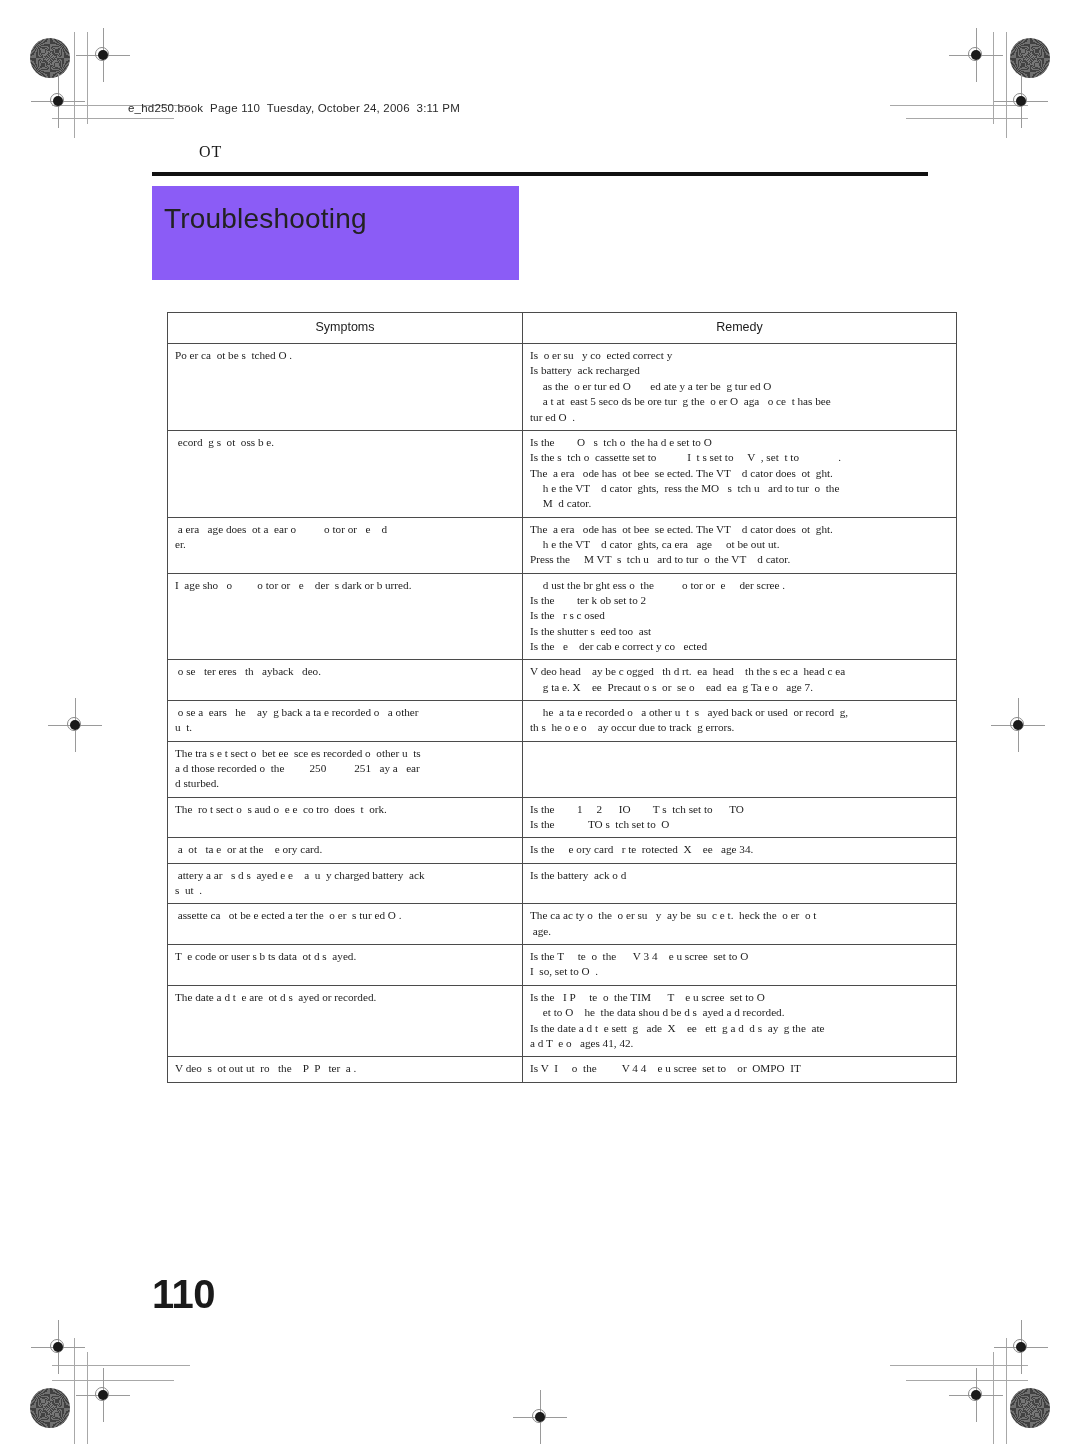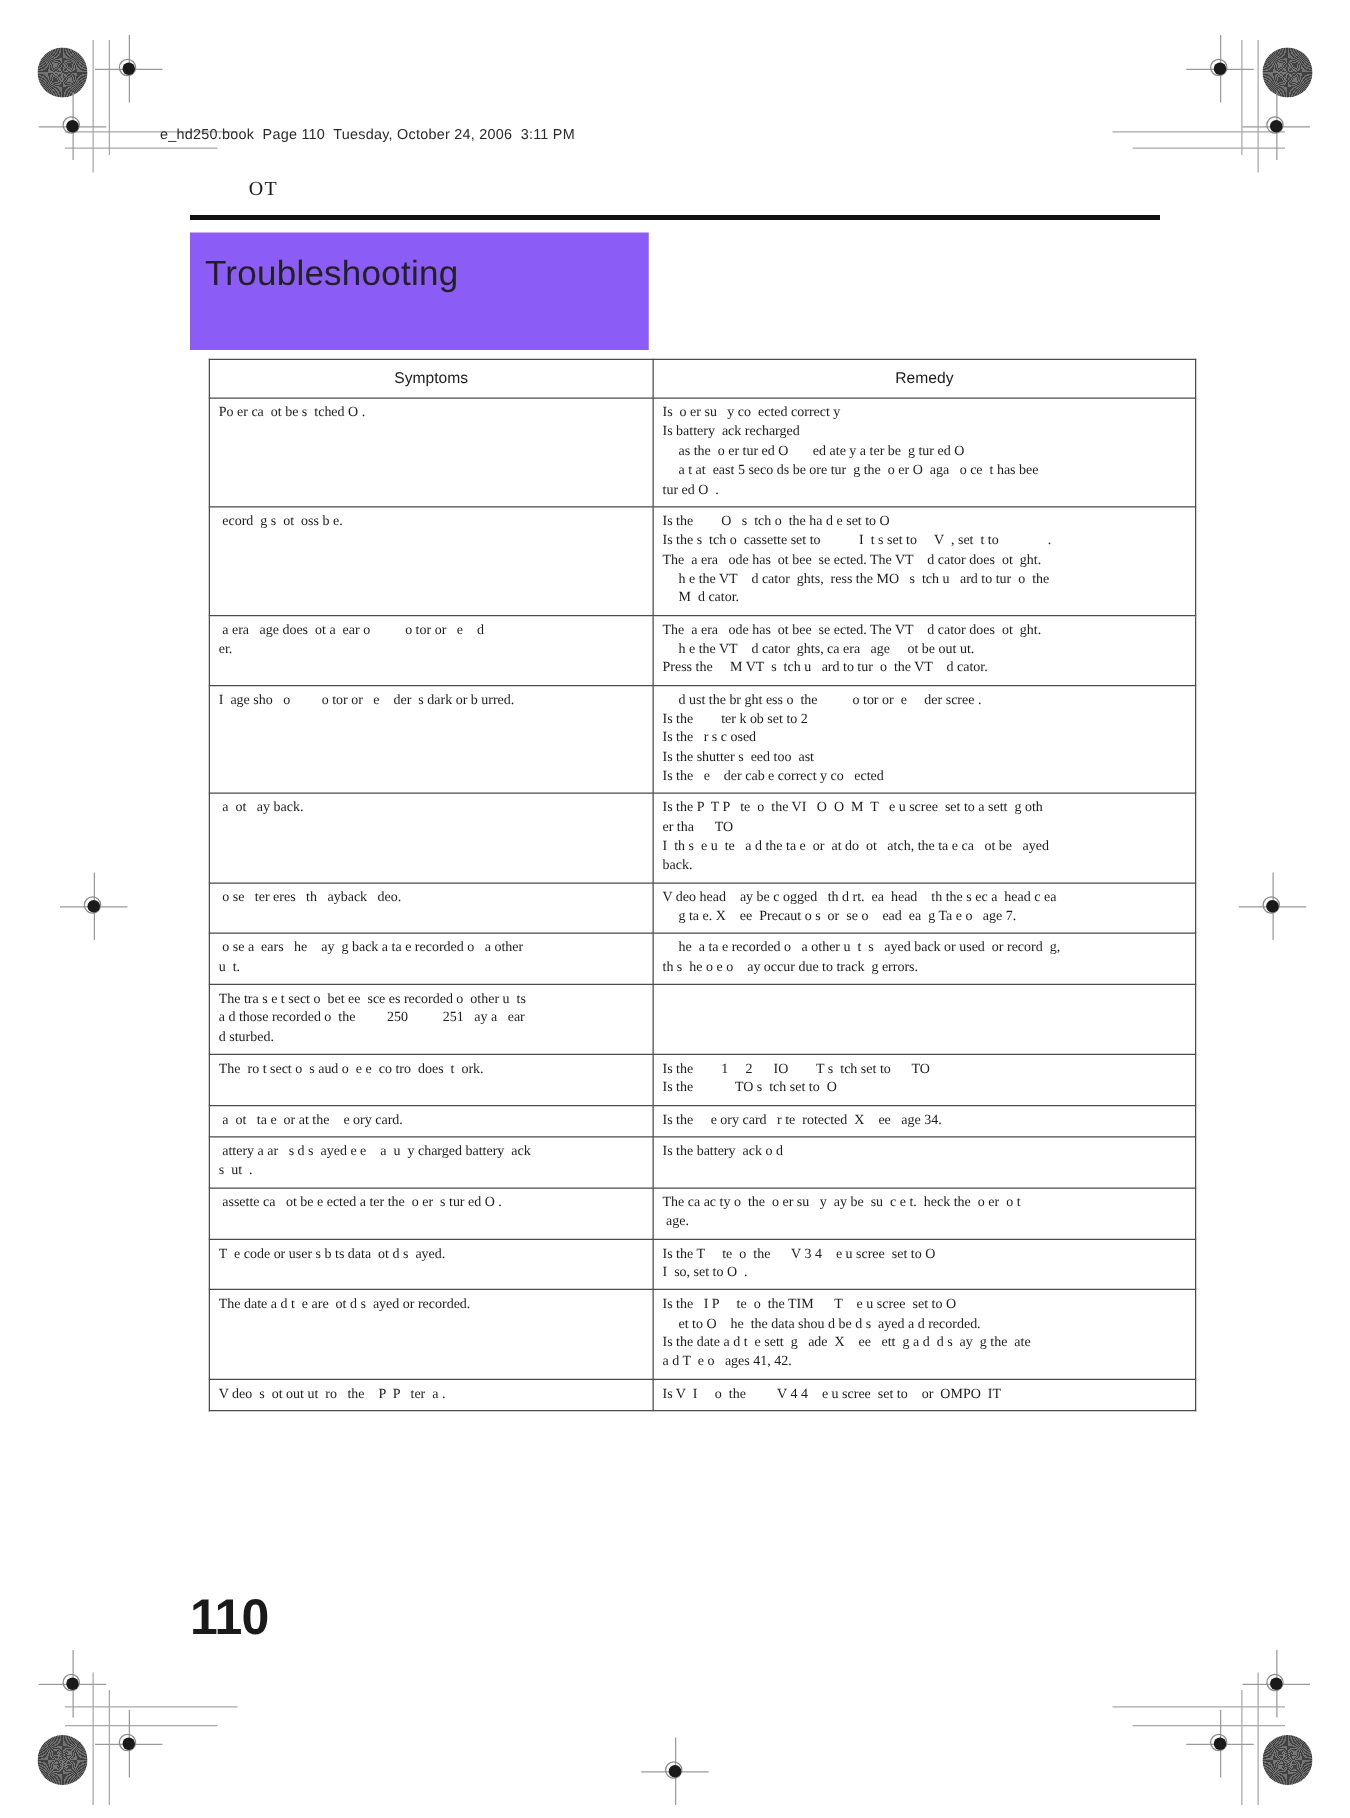--- a/index.html
+++ b/index.html
@@ -117,21 +117,21 @@
     font-size: 28px;
     font-weight: 400;
     color: #222222;
     letter-spacing: .2px;
   }
 
   
   .tbl-wrap {
     position: absolute;
     left: 143px;
-    top: 287px;
+    top: 312px;
     width: 789px;
     padding-left: 24px;
   }
   table.ts {
     width: 789px;
     border-collapse: collapse;
     table-layout: fixed;
   }
   table.ts td, table.ts th {
     border: 1px solid #4b4b4b;
@@ -326,31 +326,20 @@
           <td>
             <span class="line jx ind1"> d ust the br ght ess o  the          o tor or  e     der scree .</span>
             <span class="line jx">Is the        ter k ob set to 2</span>
             <span class="line jx">Is the   r s c osed</span>
             <span class="line jx">Is the shutter s  eed too  ast</span>
             <span class="line jx">Is the   e    der cab e correct y co   ected</span>
           </td>
         </tr>
         <tr>
           <td>
-            <span class="line jx"> a  ot   ay back.</span>
-          </td>
-          <td>
-            <span class="line jx">Is the P  T P   te  o  the VI   O  O  M  T   e u scree  set to a sett  g oth</span>
-            <span class="line jx">er tha      TO</span>
-            <span class="line jx">I  th s  e u  te   a d the ta e  or  at do  ot   atch, the ta e ca   ot be   ayed</span>
-            <span class="line jx">back.</span>
-          </td>
-        </tr>
-        <tr>
-          <td>
             <span class="line jx"> o se   ter eres   th   ayback   deo.</span>
           </td>
           <td>
             <span class="line jx">V deo head    ay be c ogged   th d rt.  ea  head    th the s ec a  head c ea</span>
             <span class="line jx ind1"> g ta e. X    ee  Precaut o s  or  se o    ead  ea  g Ta e o   age 7.</span>
           </td>
         </tr>
         <tr>
           <td>
             <span class="line jx"> o se a  ears   he    ay  g back a ta e recorded o   a other</span>

